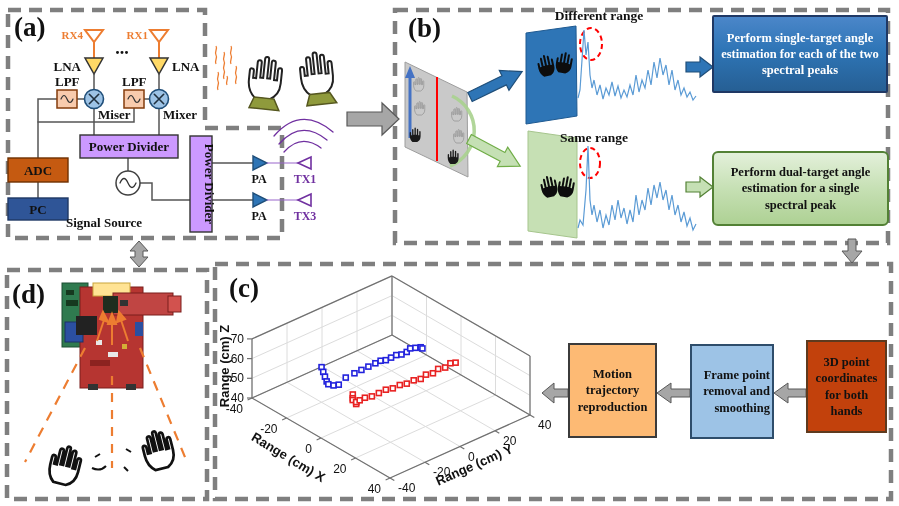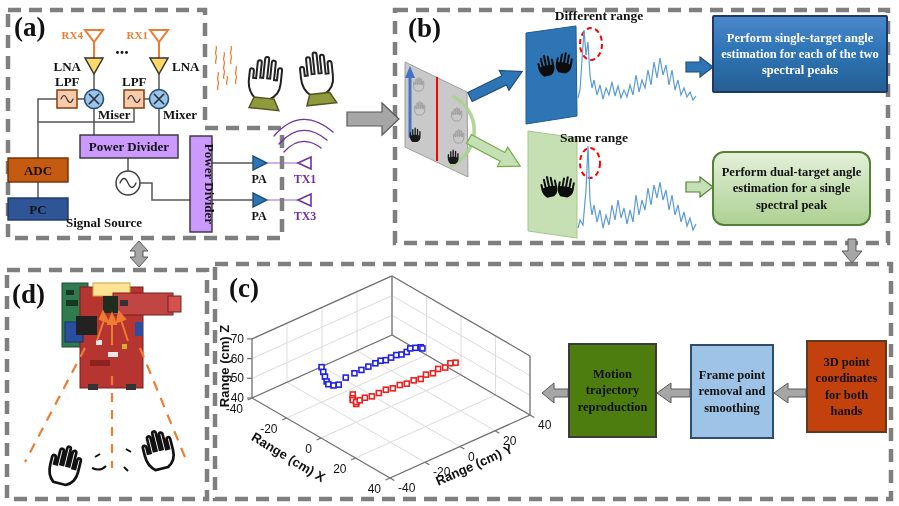--- a/index.html
+++ b/index.html
@@ -12,26 +12,26 @@
   .small-label{font-size:12px;font-weight:bold;}
   .orange-label{fill:#ED7D31;font-size:11px;font-weight:bold;}
   .purple-label{fill:#7030A0;font-size:12px;font-weight:bold;}
   .range-label{font-size:13.5px;font-weight:bold;}
   .plot-text{font-family:"Liberation Sans",sans-serif;}
   .txtbox{position:absolute;display:flex;align-items:center;justify-content:center;
           text-align:center;font-weight:bold;box-sizing:border-box;line-height:1.3;}
   .blue-box{left:712px;top:15px;width:176px;height:78px;padding:2px 6px;
             background:linear-gradient(180deg,#4b86c9 0%,#2e75b6 45%,#265f94 100%);
             border:2px solid #1f3864;color:#fff;font-size:12.5px;border-radius:2px;}
-  .green-box{left:712px;top:151px;width:159px;height:75px;padding:12px 6px;
+  .green-box{left:712px;top:151px;width:177px;height:75px;padding:12px 6px;
             background:linear-gradient(180deg,#e3f0da 0%,#c6e0b4 50%,#aed194 100%);
-            border:2px solid #538135;color:#111;font-size:12.5px;border-radius:12px;}
+            border:2px solid #538135;color:#111;font-size:12.5px;border-radius:6px;}
   .flowbox{font-size:12.5px;color:#111;padding:2px;}
-  .flow-gray{left:568px;top:343px;width:89px;height:95px;background:#4d7c0f;border:2px solid #3b3b3b;}
-  .flow-blue{left:690px;top:344px;width:84px;height:95px;background:#9dc3e6;border:2px solid #2e4d6b;}
+  .flow-gray{left:568px;top:343px;width:89px;height:95px;background:#fdba74;border:2px solid #3b3b3b;}
+  .flow-blue{left:690px;top:344px;width:84px;height:95px;background:#9dc3e6;border:2px solid #2e4d6b;text-align:right;}
   .flow-orange{left:806px;top:340px;width:81px;height:93px;background:#c2410c;border:2px solid #5e3a1e;text-align:center;}
 </style>
 </head>
 <body>
 
 <div class="stage">
 <svg id="art" width="899" height="506" viewBox="0 0 899 506">
   <defs>
     <symbol id="hand" viewBox="0 0 44 50">
       <path d="M13,47 C8,43 5,36 5,29 L5,20 C5,17 9,17 9,20 L9,27 L12,27 L12,11 C12,8 16,8 16,11 L16,26 L19,26 L19,7 C19,4 23,4 23,7 L23,26 L26,26 L26,10 C26,7 30,7 30,10 L30,27 L33,27 L33,17 C33,14 37,14 37,17 L37,30 C37,39 33,44 27,47 Z"></path>

